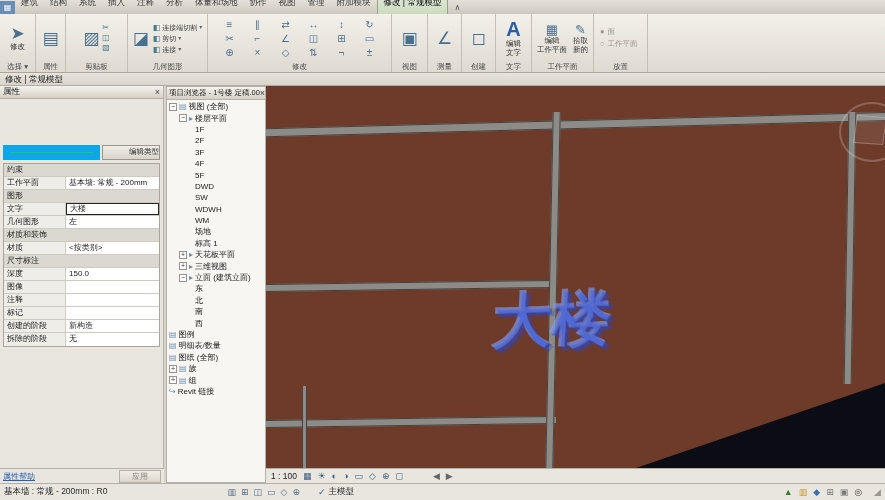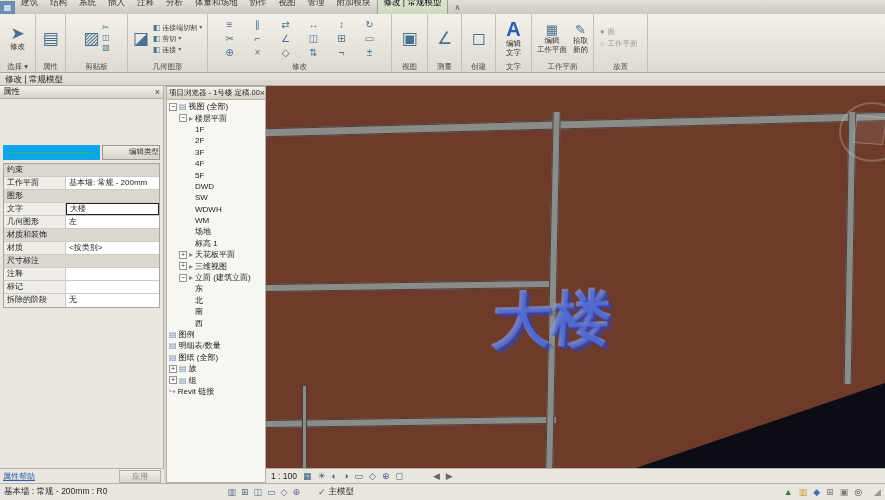--- a/index.html
+++ b/index.html
@@ -310,26 +310,38 @@
           <span>材质和装饰</span>
         </div>
       <div class="prow">
         <span class="plbl2">材质</span>
         <span class="pval">&lt;按类别&gt;</span>
       </div>
       <div class="prow sec">
           <span>尺寸标注</span>
         </div>
       <div class="prow">
+        <span class="plbl2">深度</span>
+        <span class="pval">150.0</span>
+      </div>
+      <div class="prow">
+        <span class="plbl2">图像</span>
+        <span class="pval"></span>
+      </div>
+      <div class="prow">
         <span class="plbl2">注释</span>
         <span class="pval"></span>
       </div>
       <div class="prow">
         <span class="plbl2">标记</span>
         <span class="pval"></span>
+      </div>
+      <div class="prow">
+        <span class="plbl2">创建的阶段</span>
+        <span class="pval">新构造</span>
       </div>
       <div class="prow">
         <span class="plbl2">拆除的阶段</span>
         <span class="pval">无</span>
       </div>
     </div>
   </div>
   <div id="phelp">
     <span class="link">属性帮助</span>
     <span class="apply">应用</span>

